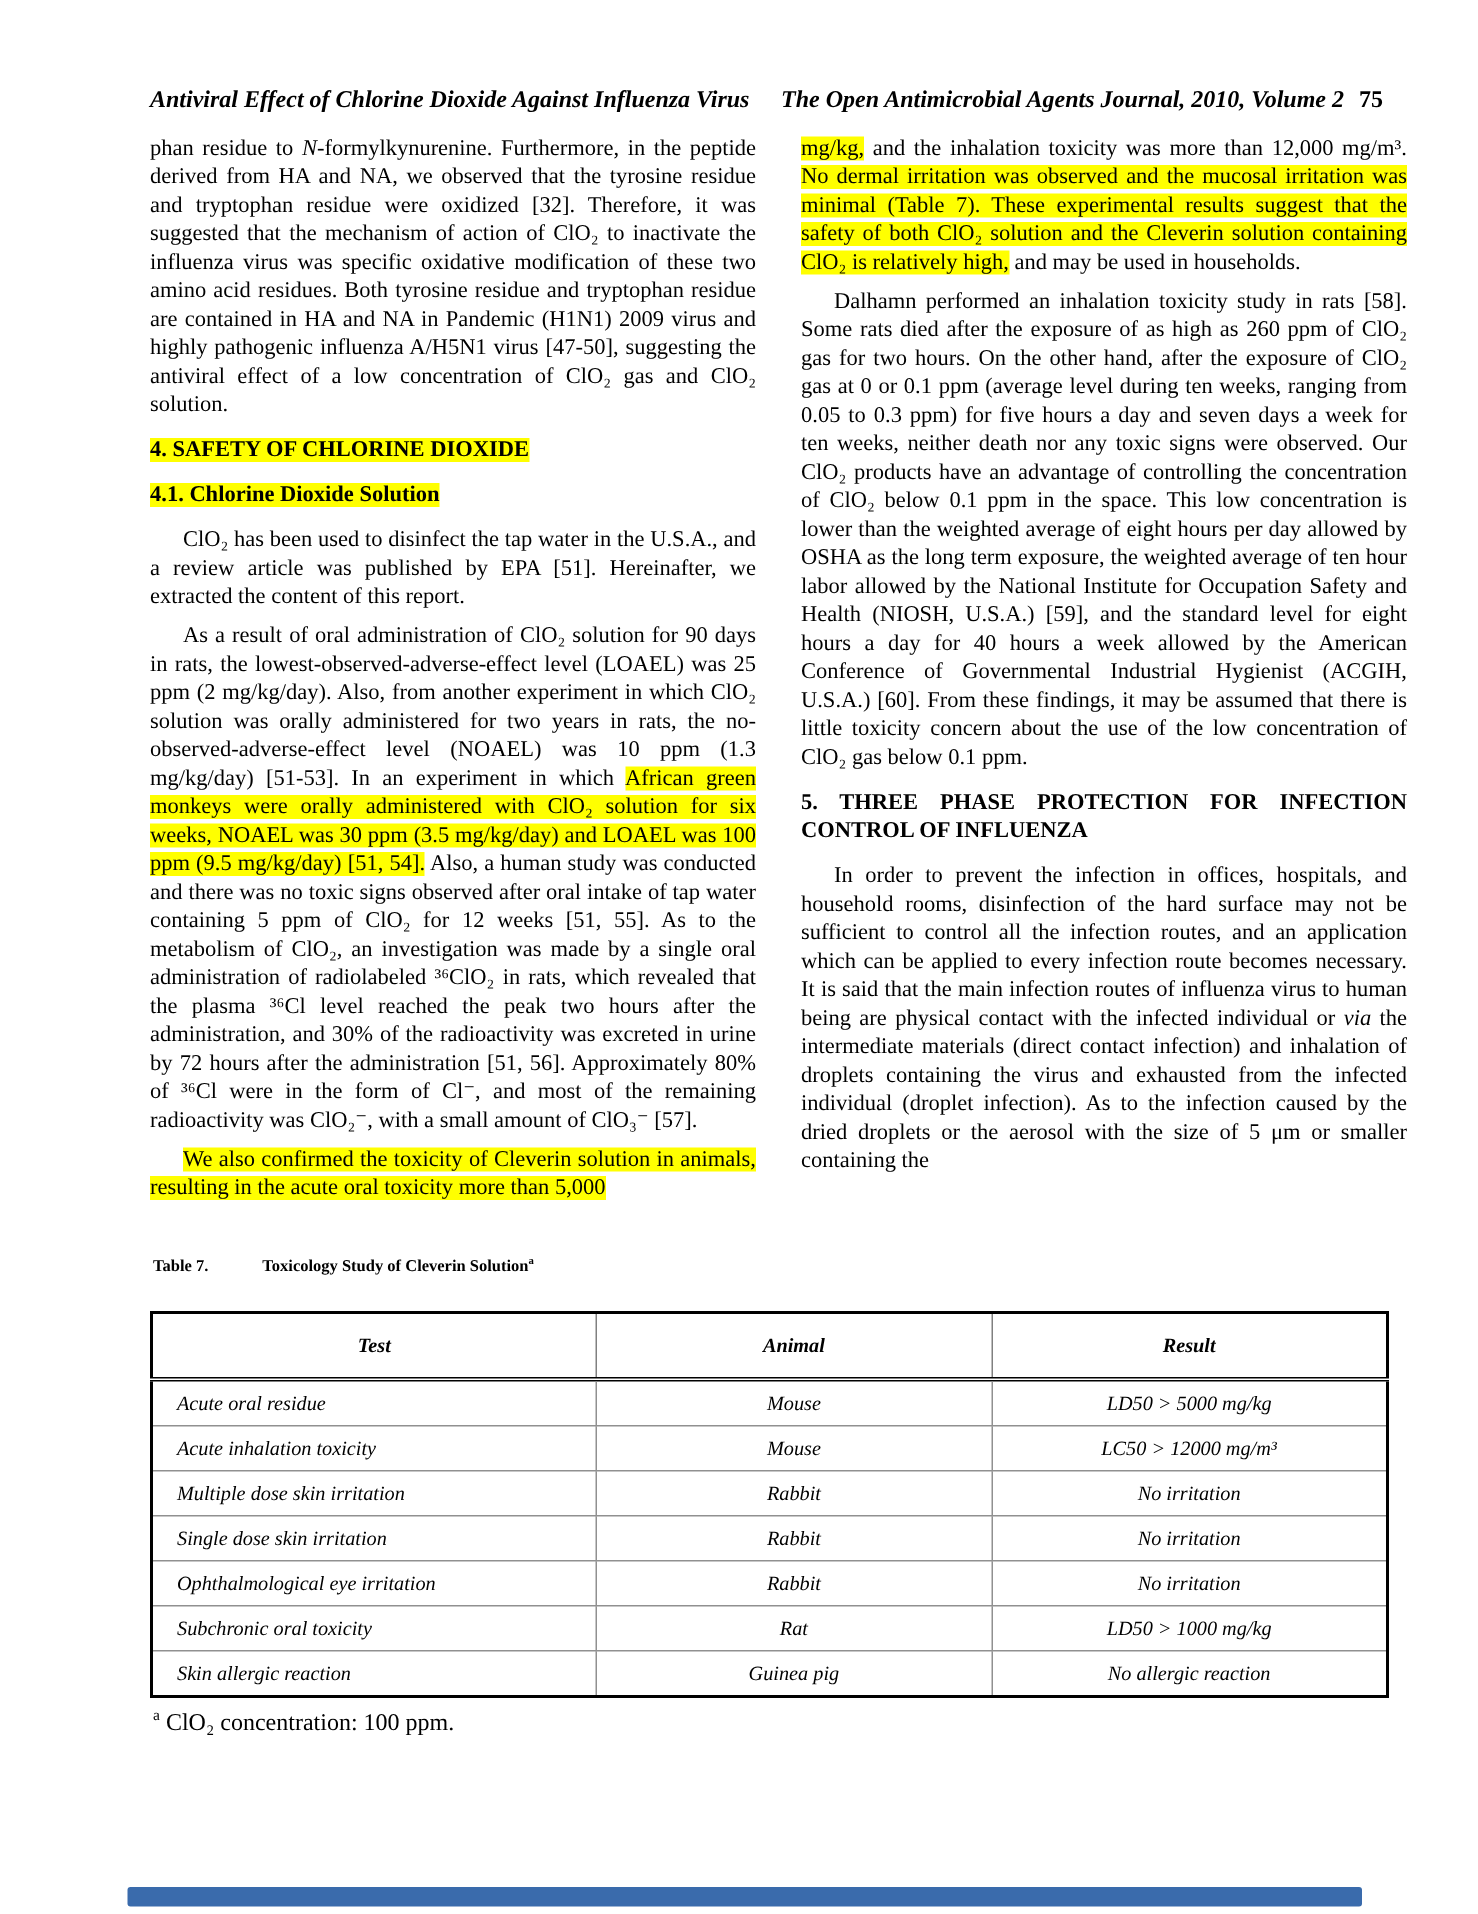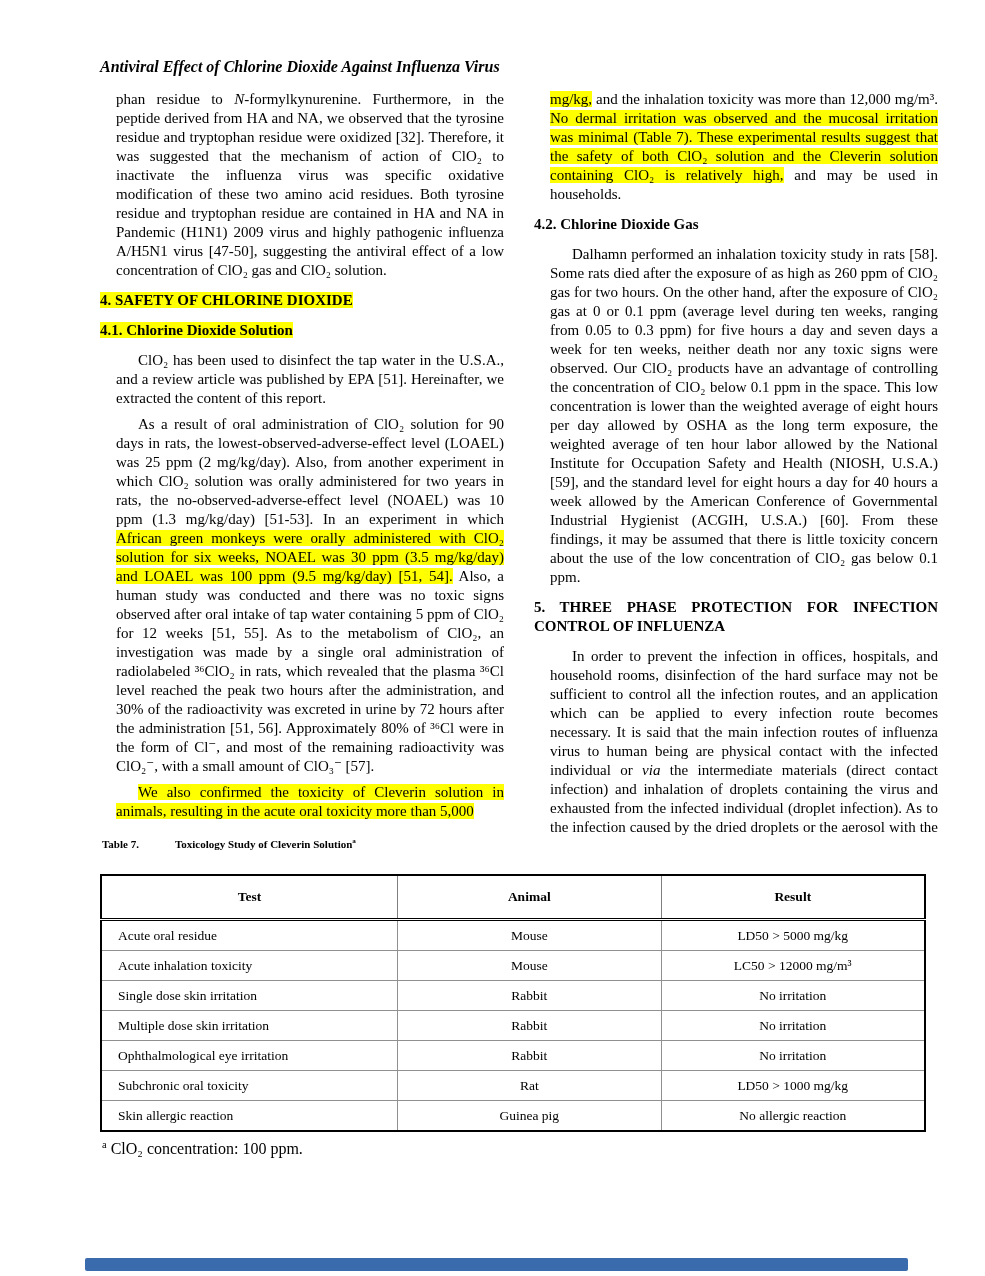--- a/index.html
+++ b/index.html
@@ -12,32 +12,33 @@
     display:flex;justify-content:space-between;align-items:baseline;
     font-size:16px;font-weight:bold;font-style:italic;
   }
   .head-right{white-space:nowrap;}
   .pagenum{font-style:normal;margin-left:10px;}
   .columns{
     position:absolute;top:90px;left:100px;width:838px;height:748px;
     display:flex;gap:30px;overflow:hidden;
   }
   .col{width:404px;font-size:15px;line-height:19px;text-align:justify;}
-  .block{margin:0 0 7px 16px;}
+  .block{margin:0 0 7px 0;}
   .block.para.indent{text-indent:22px;}
   .block.heading{font-weight:bold;margin:11px 0 11px 0;}
   .hl{background:var(--hl-color,#ffff00);}
   .it{font-style:italic;}
   .sup{vertical-align:super;font-size:0.65em;line-height:0;}
   .table-section{position:absolute;top:838px;left:100px;width:826px;}
   .caption{font-size:11px;font-weight:bold;margin:0 0 24px 2px;}
   .cap-label{margin-right:36px;}
   table.tox{
     width:100%;border-collapse:collapse;border:2px solid #000;font-size:13.5px;
     table-layout:fixed;
+    font-style:italic;
   }
   table.tox th{
     font-weight:bold;text-align:center;height:40px;
     border-left:1px solid #808080;border-right:1px solid #808080;
     border-bottom:3px double #000;
   }
   table.tox td{
     height:27px;border:1px solid #909090;
   }
   table.tox .c-test{width:36%;}
@@ -49,34 +50,34 @@
   .footer-bar{
     position:absolute;left:85px;top:1258px;width:823px;height:13px;
     background:var(--bar-color,#3a6bac);border-radius:2px;
   }
 </style>
 </head>
 <body>
 
 <div class="header">
   <span>Antiviral Effect of Chlorine Dioxide Against Influenza Virus</span>
+  <span class="head-right"><span>The Open Antimicrobial Agents Journal, 2010, Volume 2</span><span class="pagenum">75</span></span>
 </div>
 
 <div class="columns">
   <div class="col">
       <div class="block para"><span>phan residue to </span><span class="it">N</span><span>-formylkynurenine. Furthermore, in the peptide derived from HA and NA, we observed that the tyrosine residue and tryptophan residue were oxidized [32]. Therefore, it was suggested that the mechanism of action of ClO₂ to inactivate the influenza virus was specific oxidative modification of these two amino acid residues. Both tyrosine residue and tryptophan residue are contained in HA and NA in Pandemic (H1N1) 2009 virus and highly pathogenic influenza A/H5N1 virus [47-50], suggesting the antiviral effect of a low concentration of ClO₂ gas and ClO₂ solution.</span></div>
       <div class="block heading"><span class="hl">4. SAFETY OF CHLORINE DIOXIDE</span></div>
       <div class="block heading"><span class="hl">4.1. Chlorine Dioxide Solution</span></div>
       <div class="block para indent"><span>ClO₂ has been used to disinfect the tap water in the U.S.A., and a review article was published by EPA [51]. Hereinafter, we extracted the content of this report.</span></div>
       <div class="block para indent"><span>As a result of oral administration of ClO₂ solution for 90 days in rats, the lowest-observed-adverse-effect level (LOAEL) was 25 ppm (2 mg/kg/day). Also, from another experiment in which ClO₂ solution was orally administered for two years in rats, the no-observed-adverse-effect level (NOAEL) was 10 ppm (1.3 mg/kg/day) [51-53]. In an experiment in which </span><span class="hl">African green monkeys were orally administered with ClO₂ solution for six weeks, NOAEL was 30 ppm (3.5 mg/kg/day) and LOAEL was 100 ppm (9.5 mg/kg/day) [51, 54].</span><span> Also, a human study was conducted and there was no toxic signs observed after oral intake of tap water containing 5 ppm of ClO₂ for 12 weeks [51, 55]. As to the metabolism of ClO₂, an investigation was made by a single oral administration of radiolabeled ³⁶ClO₂ in rats, which revealed that the plasma ³⁶Cl level reached the peak two hours after the administration, and 30% of the radioactivity was excreted in urine by 72 hours after the administration [51, 56]. Approximately 80% of ³⁶Cl were in the form of Cl⁻, and most of the remaining radioactivity was ClO₂⁻, with a small amount of ClO₃⁻ [57].</span></div>
       <div class="block para indent"><span class="hl">We also confirmed the toxicity of Cleverin solution in animals, resulting in the acute oral toxicity more than 5,000</span></div>
     </div>
   <div class="col">
       <div class="block para"><span class="hl">mg/kg,</span><span> and the inhalation toxicity was more than 12,000 mg/m³. </span><span class="hl">No dermal irritation was observed and the mucosal irritation was minimal (Table 7). These experimental results suggest that the safety of both ClO₂ solution and the Cleverin solution containing ClO₂ is relatively high,</span><span> and may be used in households.</span></div>
-      <div class="block heading"><span>4.2. Chlorine Dioxide Gas</span></div>
       <div class="block para indent"><span>Dalhamn performed an inhalation toxicity study in rats [58]. Some rats died after the exposure of as high as 260 ppm of ClO₂ gas for two hours. On the other hand, after the exposure of ClO₂ gas at 0 or 0.1 ppm (average level during ten weeks, ranging from 0.05 to 0.3 ppm) for five hours a day and seven days a week for ten weeks, neither death nor any toxic signs were observed. Our ClO₂ products have an advantage of controlling the concentration of ClO₂ below 0.1 ppm in the space. This low concentration is lower than the weighted average of eight hours per day allowed by OSHA as the long term exposure, the weighted average of ten hour labor allowed by the National Institute for Occupation Safety and Health (NIOSH, U.S.A.) [59], and the standard level for eight hours a day for 40 hours a week allowed by the American Conference of Governmental Industrial Hygienist (ACGIH, U.S.A.) [60]. From these findings, it may be assumed that there is little toxicity concern about the use of the low concentration of ClO₂ gas below 0.1 ppm.</span></div>
       <div class="block heading"><span>5. THREE PHASE PROTECTION FOR INFECTION CONTROL OF INFLUENZA</span></div>
       <div class="block para indent"><span>In order to prevent the infection in offices, hospitals, and household rooms, disinfection of the hard surface may not be sufficient to control all the infection routes, and an application which can be applied to every infection route becomes necessary. It is said that the main infection routes of influenza virus to human being are physical contact with the infected individual or </span><span class="it">via</span><span> the intermediate materials (direct contact infection) and inhalation of droplets containing the virus and exhausted from the infected individual (droplet infection). As to the infection caused by the dried droplets or the aerosol with the size of 5 μm or smaller containing the</span></div>
     </div>
 </div>
 
 <div class="table-section">
   <div class="caption">
     <span class="cap-label">Table 7.</span><span>Toxicology Study of Cleverin Solution</span><span class="sup">a</span>
   </div>
@@ -93,26 +94,26 @@
           <td class="c-test">Acute oral residue</td>
           <td class="c-animal">Mouse</td>
           <td class="c-result">LD50 &gt; 5000 mg/kg</td>
         </tr>
         <tr>
           <td class="c-test">Acute inhalation toxicity</td>
           <td class="c-animal">Mouse</td>
           <td class="c-result">LC50 &gt; 12000 mg/m³</td>
         </tr>
         <tr>
-          <td class="c-test">Single dose skin irritation</td>
+          <td class="c-test">Multiple dose skin irritation</td>
           <td class="c-animal">Rabbit</td>
           <td class="c-result">No irritation</td>
         </tr>
         <tr>
-          <td class="c-test">Multiple dose skin irritation</td>
+          <td class="c-test">Single dose skin irritation</td>
           <td class="c-animal">Rabbit</td>
           <td class="c-result">No irritation</td>
         </tr>
         <tr>
           <td class="c-test">Ophthalmological eye irritation</td>
           <td class="c-animal">Rabbit</td>
           <td class="c-result">No irritation</td>
         </tr>
         <tr>
           <td class="c-test">Subchronic oral toxicity</td>

